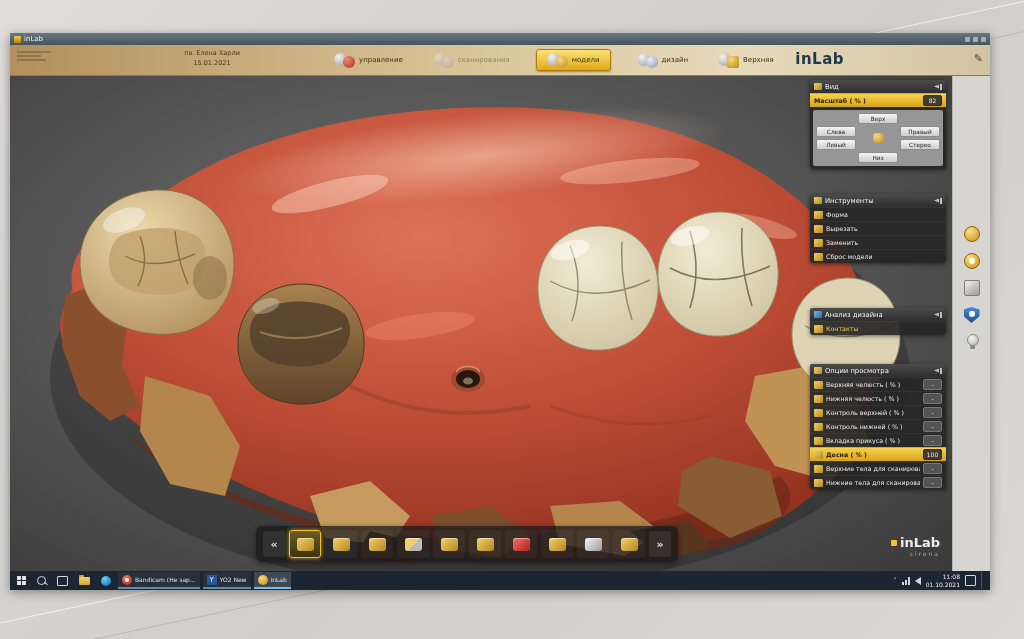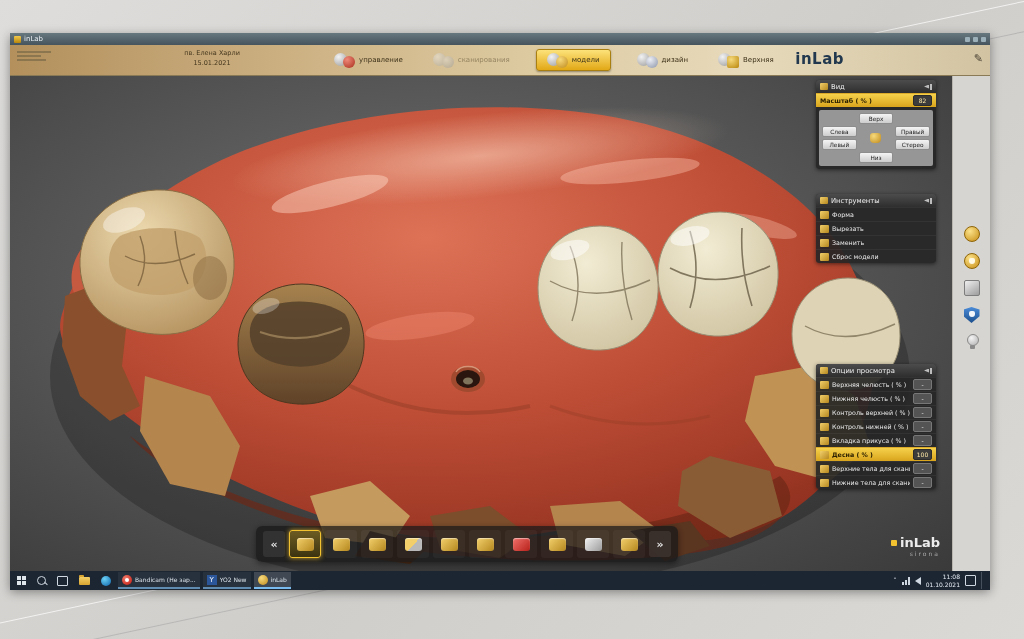--- a/index.html
+++ b/index.html
@@ -49,21 +49,21 @@
   .coin{border-radius:50%;background:radial-gradient(circle at 35% 30%,#fbe28a,#c78d14);border:1px solid #8e6407;box-sizing:border-box;}
   .coin.tooth::after{content:"";display:block;width:6px;height:6px;margin:4px auto;background:#fff8e2;border-radius:2px 2px 3px 3px;}
   .cube{background:linear-gradient(145deg,#efefef,#9c9c9c);border:1px solid #7d7d7d;border-radius:2px;box-sizing:border-box;}
   .shield{clip-path:polygon(50% 0,100% 16%,100% 58%,50% 100%,0 58%,0 16%);background:linear-gradient(#4b8bd8,#1b4f8d);position:relative;}
   .shield::after{content:"";position:absolute;left:5px;top:4px;width:6px;height:6px;background:#f2f6fb;border-radius:2px 2px 3px 3px;}
   .lamp{position:relative;}
   .lamp::before{content:"";position:absolute;left:3px;top:0;width:10px;height:10px;border-radius:50%;background:radial-gradient(circle at 35% 30%,#f4f4f4,#b0b0b0);border:1px solid #8a8a8a;}
   .lamp::after{content:"";position:absolute;left:6px;top:11px;width:5px;height:4px;background:#8a8a8a;border-radius:1px;}
 
   
-  .panel{position:absolute;right:16px;width:120px;background:rgba(38,38,38,.92);border-radius:3px;color:#ddd;box-shadow:0 1px 4px rgba(0,0,0,.55);overflow:hidden;}
+  .panel{position:absolute;right:6px;width:136px;background:rgba(38,38,38,.92);border-radius:3px;color:#ddd;box-shadow:0 1px 4px rgba(0,0,0,.55);overflow:hidden;}
   .phead{display:flex;align-items:center;gap:3px;height:13px;padding:0 4px;background:linear-gradient(#4c4c4c,#2e2e2e);}
   .ph-ic{width:8px;height:7px;border-radius:1px;background:linear-gradient(135deg,#f2cf6a,#b5871f);flex:0 0 auto;}
   .ph-ic.blue{background:linear-gradient(135deg,#7ab4e8,#2a6aa8);}
   .ph-t{flex:1;font-size:6.8px;color:#f0f0f0;white-space:nowrap;overflow:hidden;}
   .pin{position:relative;width:8px;height:8px;flex:0 0 auto;}
   .pin::before{content:"";position:absolute;right:0;top:1px;width:2px;height:6px;background:#bdbdbd;}
   .pin::after{content:"";position:absolute;left:0;top:2px;width:5px;height:4px;background:#bdbdbd;clip-path:polygon(0 50%,100% 0,100% 100%);}
   .prow{display:flex;align-items:center;gap:3px;padding:0 4px;height:13px;border-top:1px solid rgba(255,255,255,.05);}
   .prow .ric{width:9px;height:8px;border-radius:1px;background:linear-gradient(135deg,#f2cf6a,#b5871f);flex:0 0 auto;}
   .prow .lbl{flex:1;font-size:6.3px;color:#e9e9e9;white-space:nowrap;overflow:hidden;}
@@ -326,20 +326,31 @@
           <div class="prow">
             <span class="ric"></span>
             <span class="lbl">Заменить</span>
           </div>
           <div class="prow">
             <span class="ric"></span>
             <span class="lbl">Сброс модели</span>
           </div>
         </div>
 
+        <div class="panel" id="p-analysis">
+          <div class="phead">
+            <span class="ph-ic blue"></span>
+            <span class="ph-t">Анализ дизайна</span>
+            <span class="pin"></span>
+          </div>
+          <div class="prow">
+            <span class="ric"></span>
+            <span class="lbl link">Контакты</span>
+          </div>
+        </div>
 
         <div class="panel" id="p-options">
           <div class="phead">
             <span class="ph-ic"></span>
             <span class="ph-t">Опции просмотра</span>
             <span class="pin"></span>
           </div>
           <div class="prow">
             <span class="ric"></span>
             <span class="lbl">Верхняя челюсть ( % )</span>

